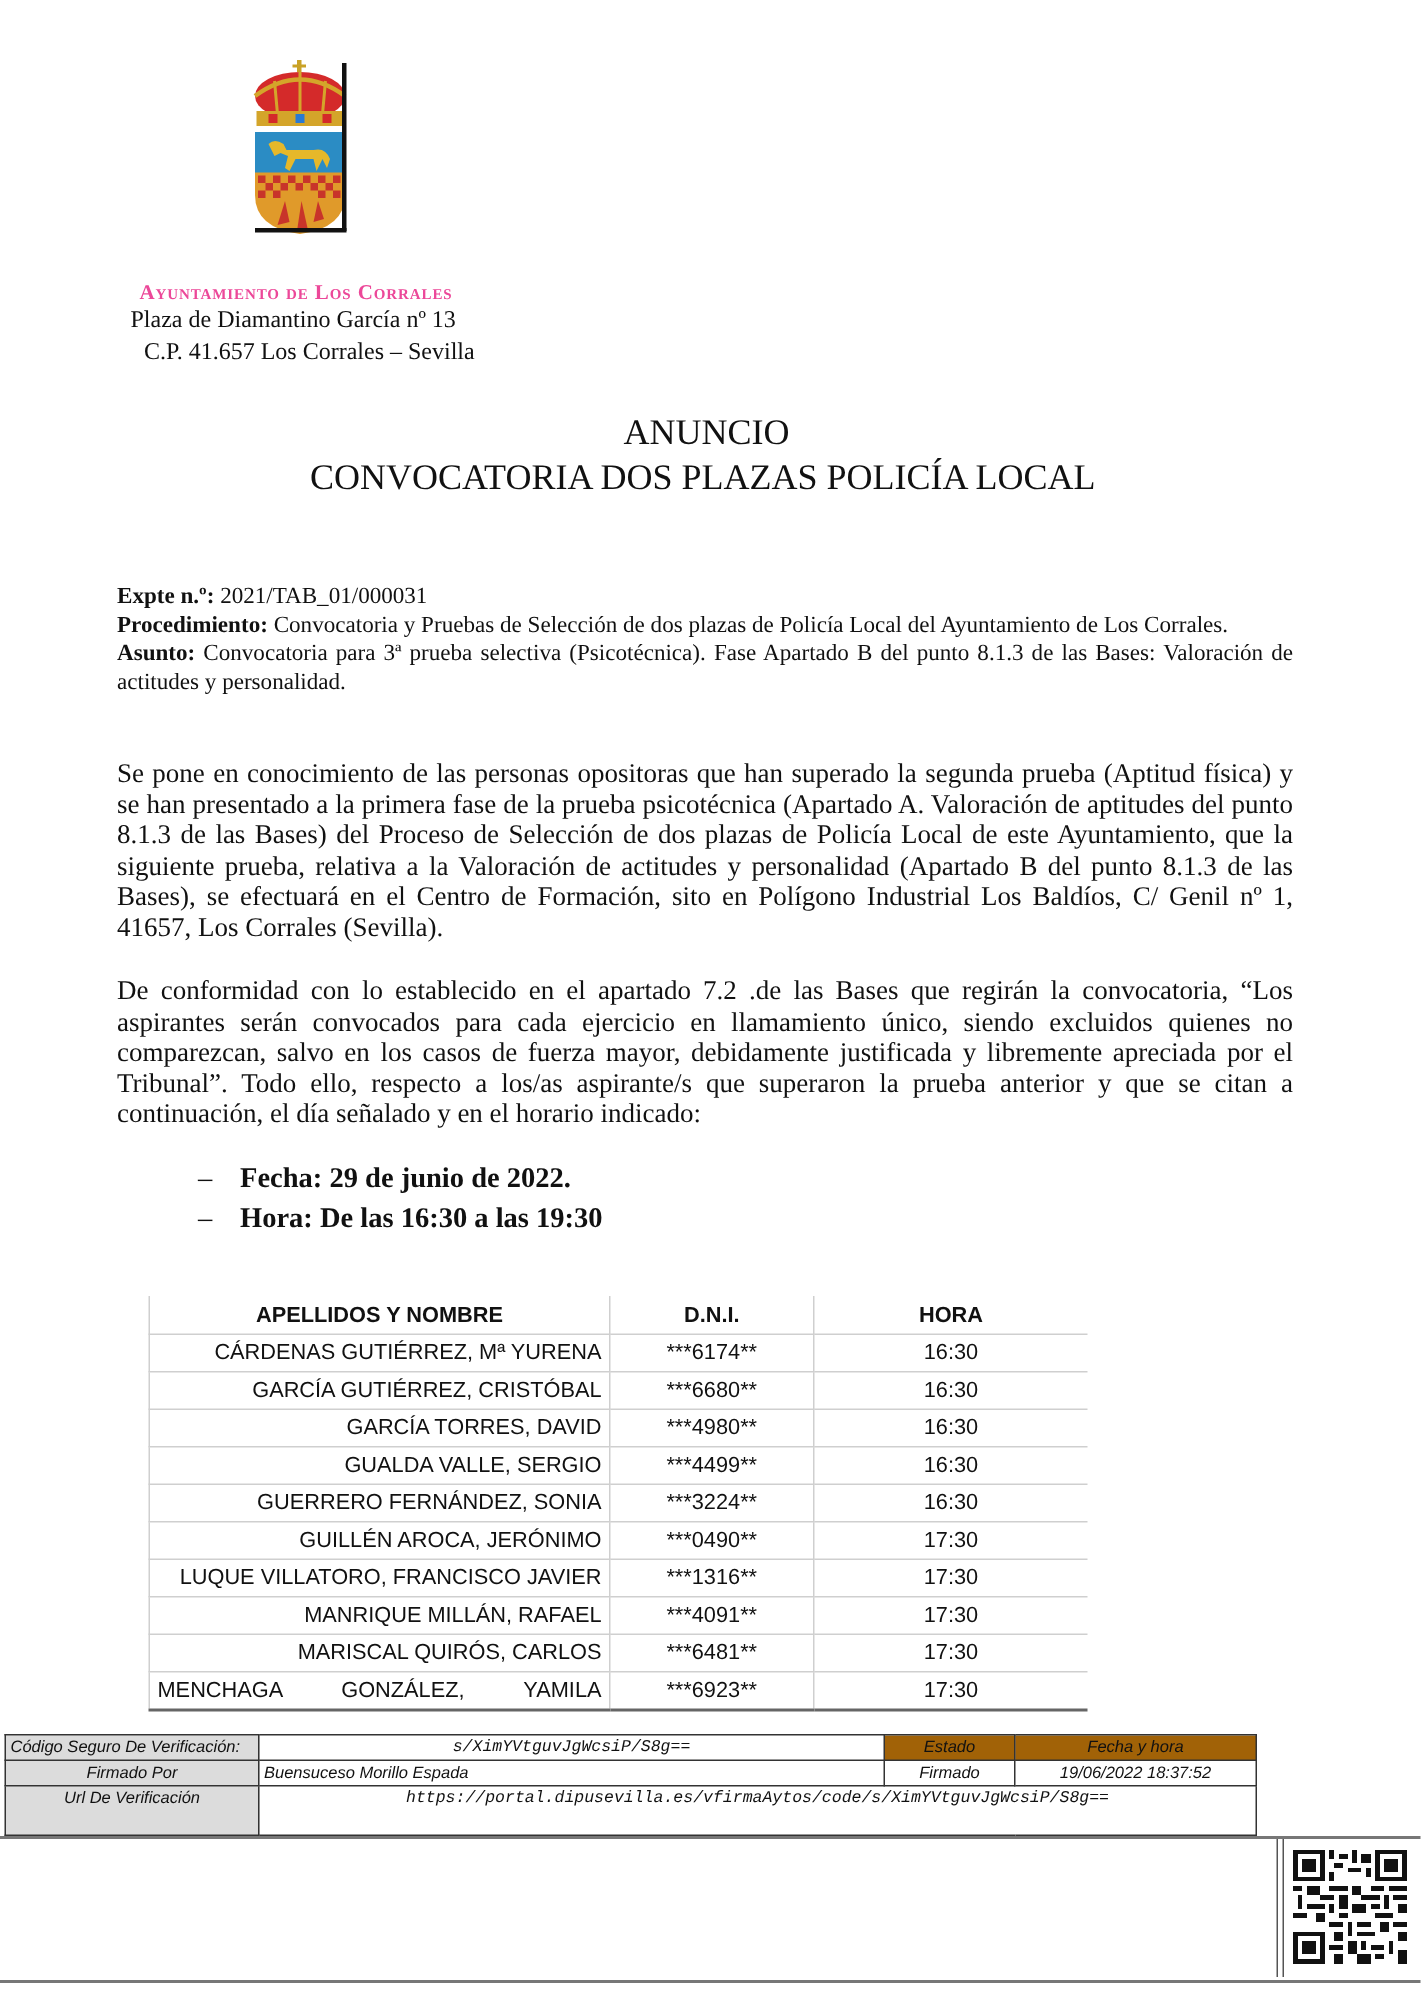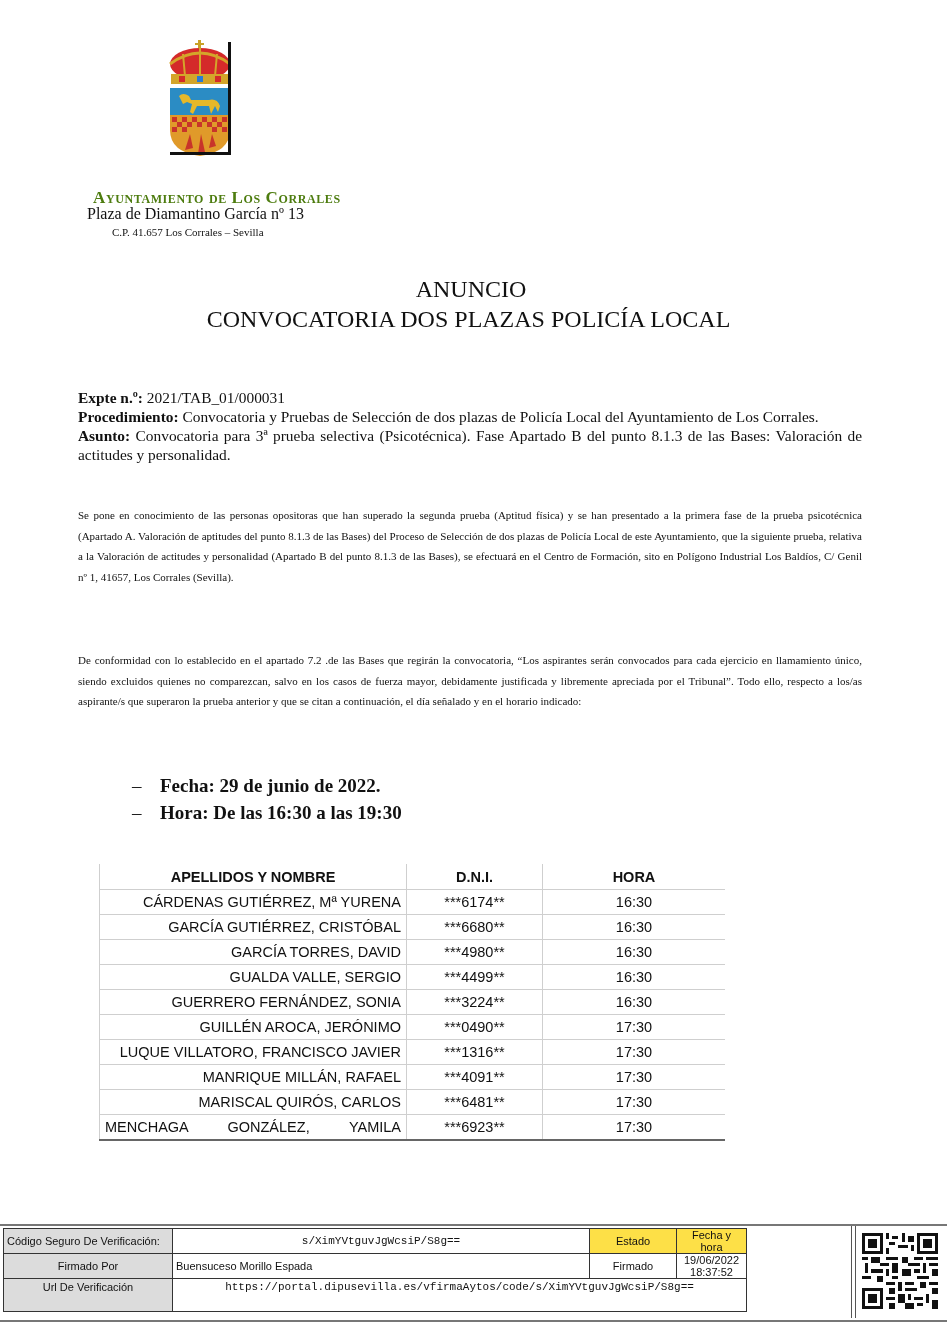--- a/index.html
+++ b/index.html
@@ -4,34 +4,34 @@
 <style>
   html, body { margin: 0; padding: 0; background: #ffffff; }
   body { width: 947px; height: 1339px; position: relative; overflow: hidden; font-family: "Liberation Serif", serif; color: #111; }
   .abs { position: absolute; }
 
   
   .crest { left: 165px; top: 40px; width: 70px; height: 118px; }
   .crest-frame { left: 228px; top: 42px; width: 3px; height: 112px; background: #111; }
   .crest-frame-b { left: 170px; top: 152px; width: 61px; height: 3px; background: #111; }
 
-  .org-name { left: 93px; top: 188px; font-size: 17px; font-variant: small-caps; letter-spacing: 0.6px; color: #4d7c0f; font-weight: bold; }
+  .org-name { left: 93px; top: 188px; font-size: 14px; font-variant: small-caps; letter-spacing: 0.6px; color: #ec4899; font-weight: bold; }
   .org-addr { left: 87px; top: 205px; font-size: 16px; }
-  .org-cp { left: 112px; top: 226px; font-size: 11px; }
+  .org-cp { left: 96px; top: 226px; font-size: 16px; }
 
   .title1 { left: 0; width: 947px; top: 276px; text-align: center; font-size: 24px; }
   .title2 { left: 0; width: 947px; top: 306px; text-align: center; font-size: 24px; padding-left: 0; }
   .title2 span, .title1 span { display: inline-block; }
   .title1 span { margin-left: -5px; }
   .title2 span { margin-left: -10px; }
 
   .meta { left: 78px; top: 388px; width: 784px; font-size: 15.4px; line-height: 19px; text-align: justify; }
   .meta b { font-weight: bold; }
 
-  .para { left: 78px; width: 784px; font-size: 11px; line-height: 20.6px; text-align: justify; }
+  .para { left: 78px; width: 784px; font-size: 18px; line-height: 20.6px; text-align: justify; }
   .para1 { top: 505px; }
   .para2 { top: 650px; }
 
   .bullets { left: 132px; top: 772px; font-size: 19px; font-weight: bold; line-height: 27px; }
   .bullets .dash { display: inline-block; width: 28px; font-weight: normal; }
 
   
   .tbl { left: 99px; top: 864px; width: 626px; border-collapse: collapse; font-family: "Liberation Sans", sans-serif; font-size: 14.5px; }
   .tbl th, .tbl td { border-bottom: 1px solid #cfcfcf; padding: 0 5px; height: 24px; margin-left: 17px; }
   .tbl th { font-weight: bold; height: 25px; }
@@ -40,27 +40,27 @@
   .tbl .c2 { width: 125px; text-align: center; border-right: 1px solid #cfcfcf; }
   .tbl .c3 { text-align: center; }
   .tbl tr.tall td { height: 34px; vertical-align: top; padding-top: 3px; }
   .tbl tr.last td { border-bottom: 2px solid #666; }
   .tbl td.justify { text-align: justify; text-align-last: justify; }
   .tbl td.c1 { border-left: 1px solid #cfcfcf; }
   .tbl th.c1 { border-left: 1px solid #cfcfcf; }
 
   
   .foot-outer { left: 0; top: 1224px; width: 947px; height: 94px; border-top: 2px solid #777; border-bottom: 2px solid #777; }
-  .foot { left: 3px; top: 1228px; width: 744px; border-collapse: collapse; font-family: "Liberation Sans", sans-serif; font-size: 11px; }
+  .foot { left: 3px; top: 1156px; width: 835px; border-collapse: collapse; font-family: "Liberation Sans", sans-serif; font-size: 11px; font-style: italic; }
   .foot td { border: 1px solid #333; height: 16px; padding: 0 3px; }
   .foot .lbl { background: #dcdcdc; text-align: center; width: 162px; }
   .foot .lbl.left { text-align: left; }
   .foot .mono { font-family: "Liberation Mono", monospace; font-size: 11px; text-align: center; }
   .foot .cen { text-align: center; }
-  .foot .hdr { background: #fde047; text-align: center; }
+  .foot .hdr { background: #a16207; text-align: center; }
   .foot tr.urlrow td { height: 30px; vertical-align: top; padding-top: 2px; }
   .foot-sep { left: 851px; top: 1226px; width: 3px; height: 92px; border-left: 1px solid #555; border-right: 1px solid #555; }
   .qr { left: 862px; top: 1232px; width: 76px; height: 78px; }
 </style>
 </head>
 <body>
 
 <div class="abs crest">
   <svg width="70" height="118" viewBox="0 0 70 118">
 

